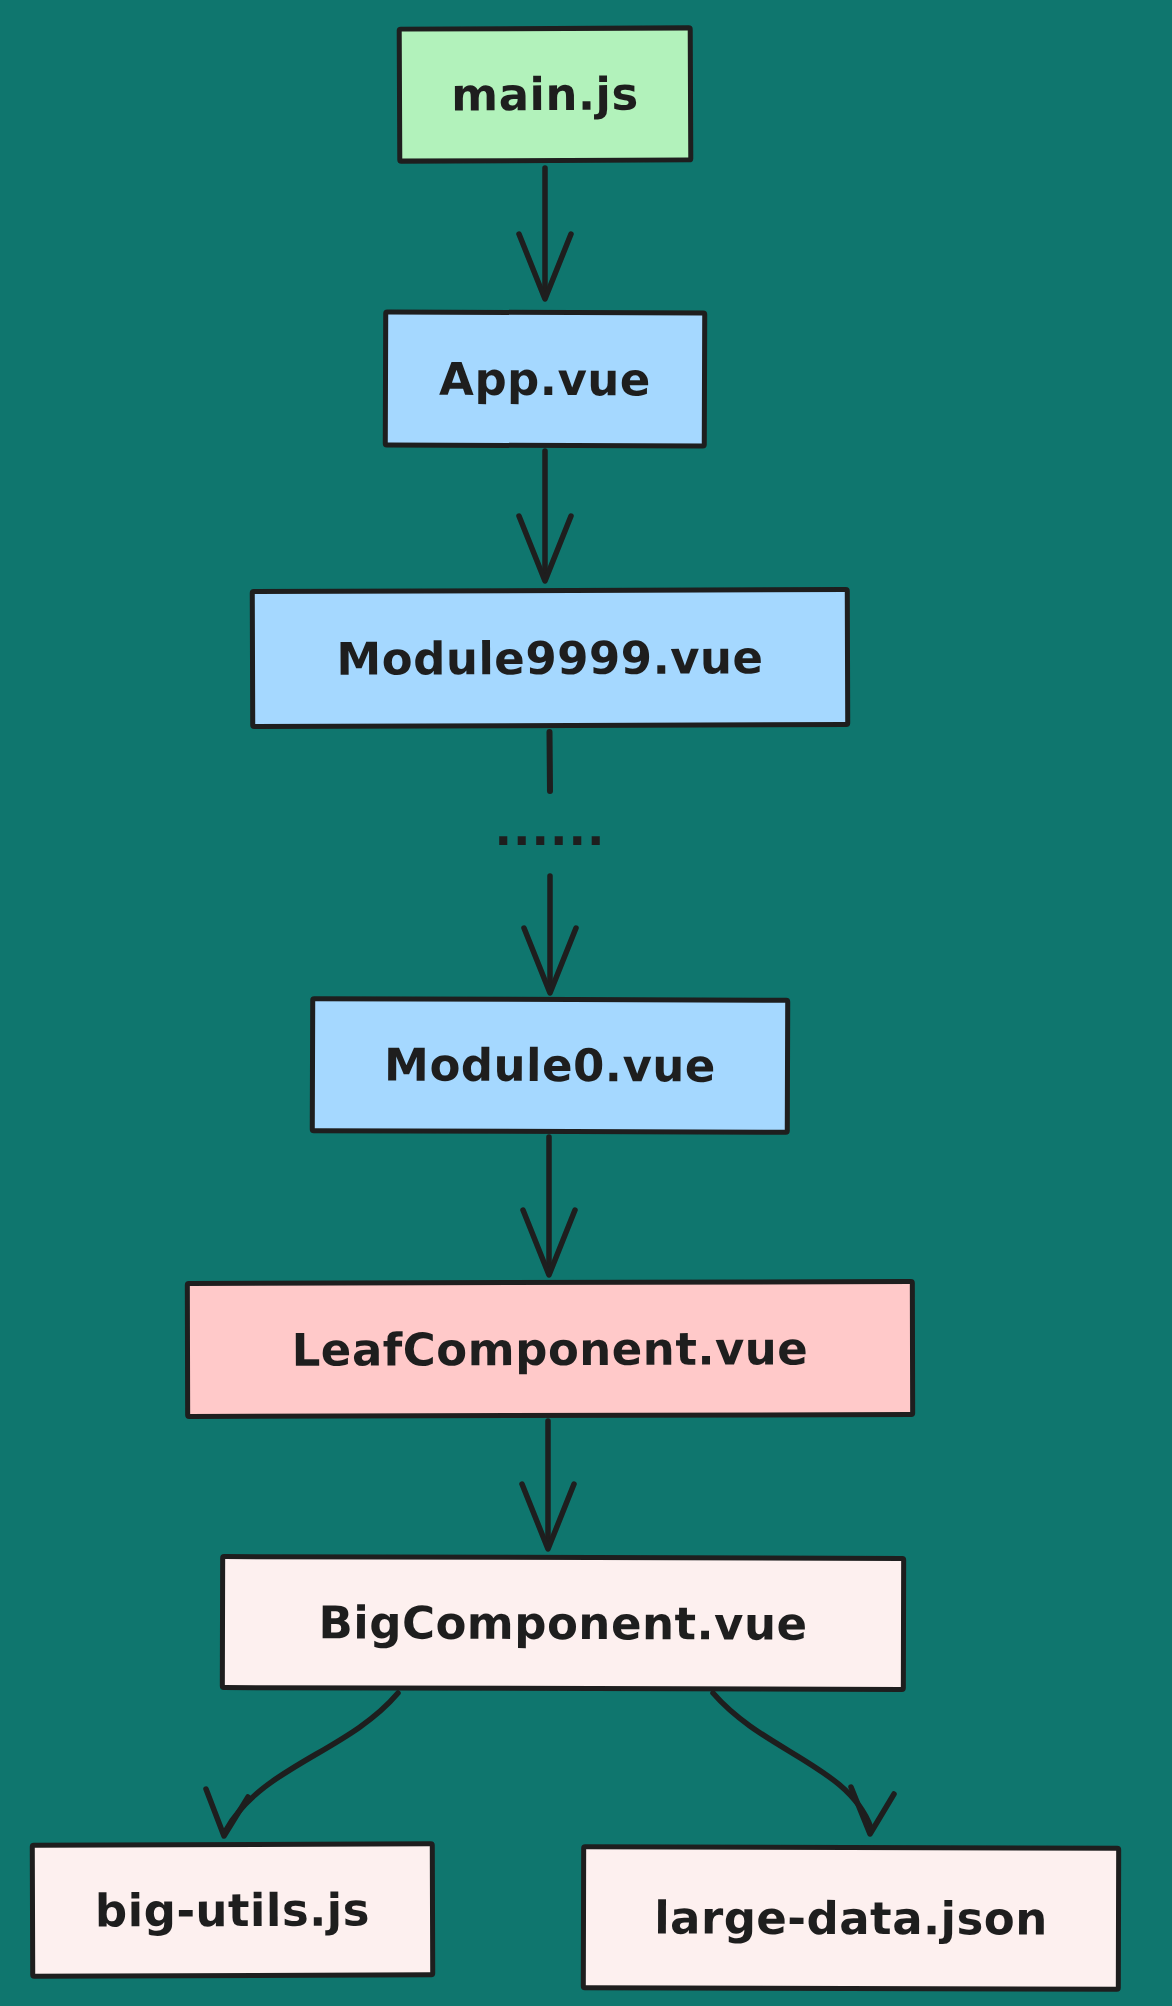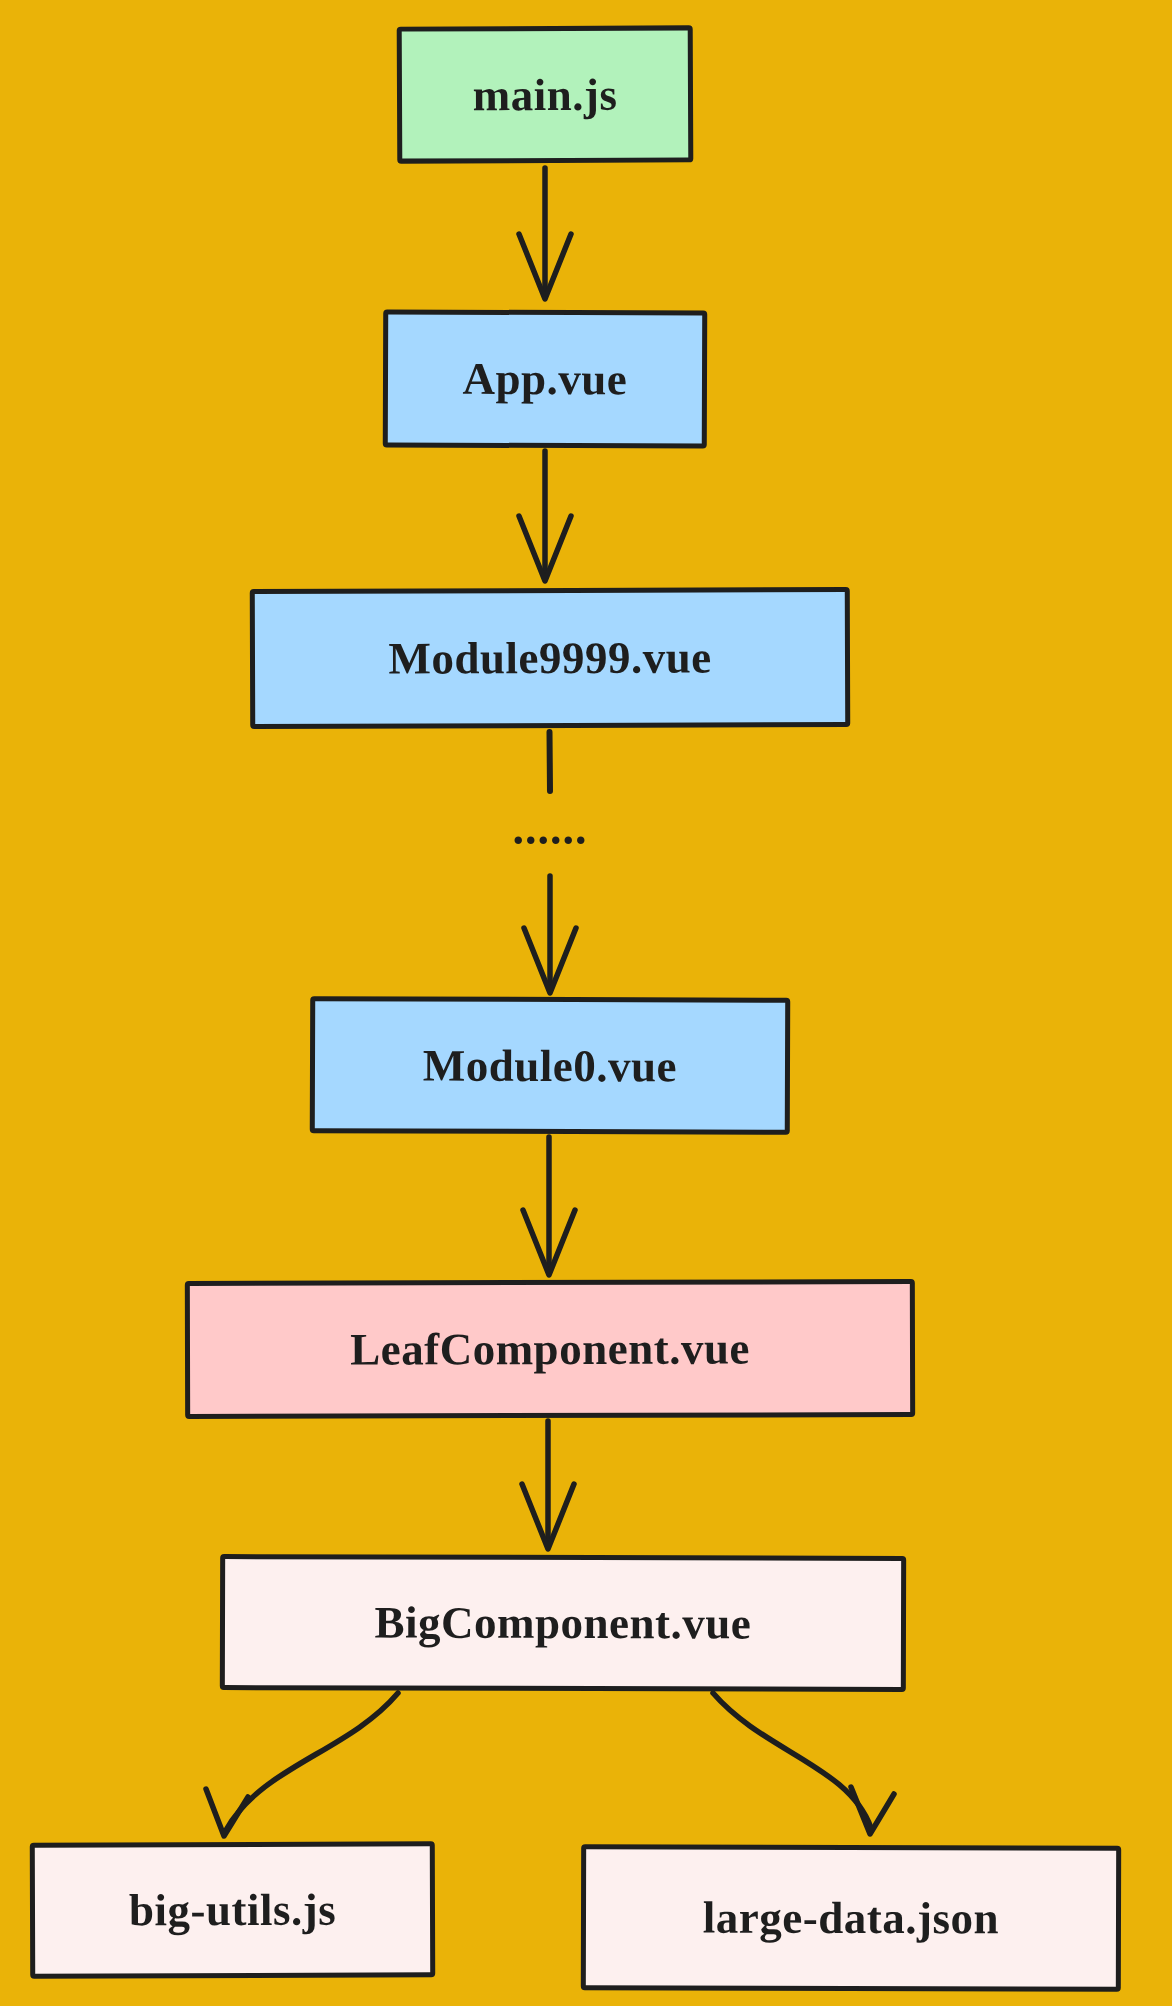--- a/index.html
+++ b/index.html
@@ -5,23 +5,22 @@
   html, body {
     margin: 0;
     padding: 0;
     background: #ffffff;
     font-family: "DejaVu Sans", sans-serif;
   }
   .canvas {
     position: relative;
     width: 1172px;
     height: 2006px;
-    background: #eab308;
+    background: #0f766e;
     overflow: hidden;
-    font-family: Liberation Serif, serif;
   }
   .arrow-layer {
     position: absolute;
     left: 0;
     top: 0;
     width: 1172px;
     height: 2006px;
     pointer-events: none;
   }
   .node {

